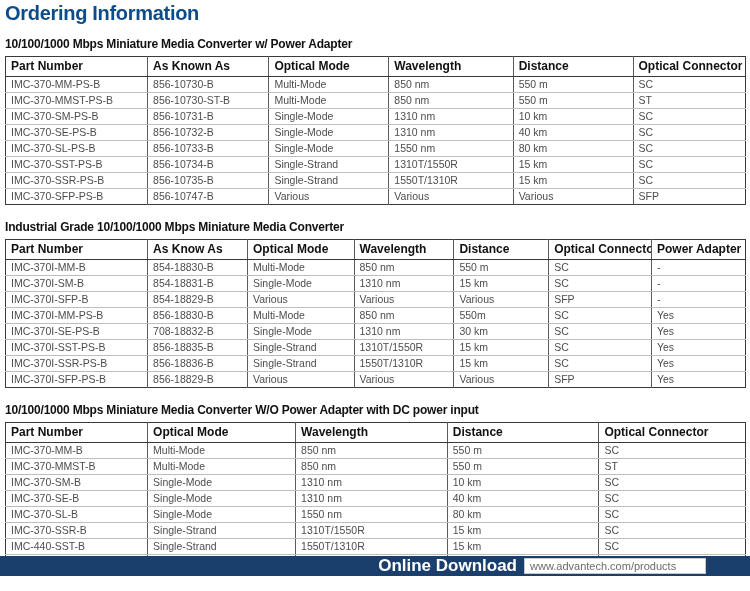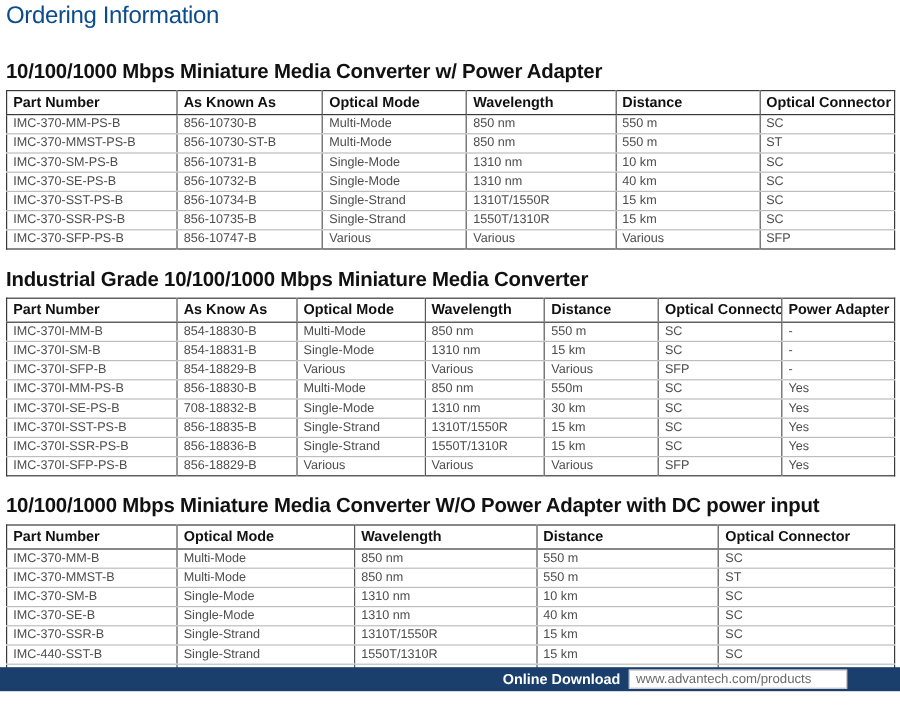--- a/index.html
+++ b/index.html
@@ -11,27 +11,27 @@
     font-family: "Liberation Sans", sans-serif;
     overflow: hidden;
   }
   .page {
     position: absolute;
     inset: 0;
     padding: 2px 4px 0 5px;
   }
   .page-title {
     font-size: 20px;
-    font-weight: normal;
+    font-weight: bold;
     letter-spacing: -0.3px;
     color: #0d4c8b;
-    margin: 0 0 25px 0;
+    margin: 0 0 12px 0;
   }
   .section-heading {
-    font-size: 17px;
+    font-size: 12px;
     font-weight: bold;
     color: #111111;
     letter-spacing: -0.2px;
     margin: 0 0 5px 0;
   }
   .section-block { margin-bottom: 15px; }
   table.data-table {
     width: 741px;
     border-collapse: collapse;
     table-layout: fixed;
@@ -68,21 +68,21 @@
     width: 750px;
     height: 20px;
     background: #1a3f6d;
     display: flex;
     align-items: center;
     justify-content: flex-end;
     padding-right: 44px;
   }
   .footer-label {
     color: #ffffff;
-    font-size: 12px;
+    font-size: 17px;
     font-weight: bold;
     margin-right: 7px;
     white-space: nowrap;
   }
   .footer-url-box {
     background: #ffffff;
     width: 182px;
     height: 16px;
     display: flex;
     align-items: center;
@@ -149,20 +149,28 @@
             </tr>
             <tr>
               <td>IMC-370-SE-PS-B</td>
               <td>856-10732-B</td>
               <td>Single-Mode</td>
               <td>1310 nm</td>
               <td>40 km</td>
               <td>SC</td>
             </tr>
             <tr>
+              <td>IMC-370-SL-PS-B</td>
+              <td>856-10733-B</td>
+              <td>Single-Mode</td>
+              <td>1550 nm</td>
+              <td>80 km</td>
+              <td>SC</td>
+            </tr>
+            <tr>
               <td>IMC-370-SST-PS-B</td>
               <td>856-10734-B</td>
               <td>Single-Strand</td>
               <td>1310T/1550R</td>
               <td>15 km</td>
               <td>SC</td>
             </tr>
             <tr>
               <td>IMC-370-SSR-PS-B</td>
               <td>856-10735-B</td>
@@ -323,20 +331,27 @@
               <td>SC</td>
             </tr>
             <tr>
               <td>IMC-370-SE-B</td>
               <td>Single-Mode</td>
               <td>1310 nm</td>
               <td>40 km</td>
               <td>SC</td>
             </tr>
             <tr>
+              <td>IMC-370-SL-B</td>
+              <td>Single-Mode</td>
+              <td>1550 nm</td>
+              <td>80 km</td>
+              <td>SC</td>
+            </tr>
+            <tr>
               <td>IMC-370-SSR-B</td>
               <td>Single-Strand</td>
               <td>1310T/1550R</td>
               <td>15 km</td>
               <td>SC</td>
             </tr>
             <tr>
               <td>IMC-440-SST-B</td>
               <td>Single-Strand</td>
               <td>1550T/1310R</td>

